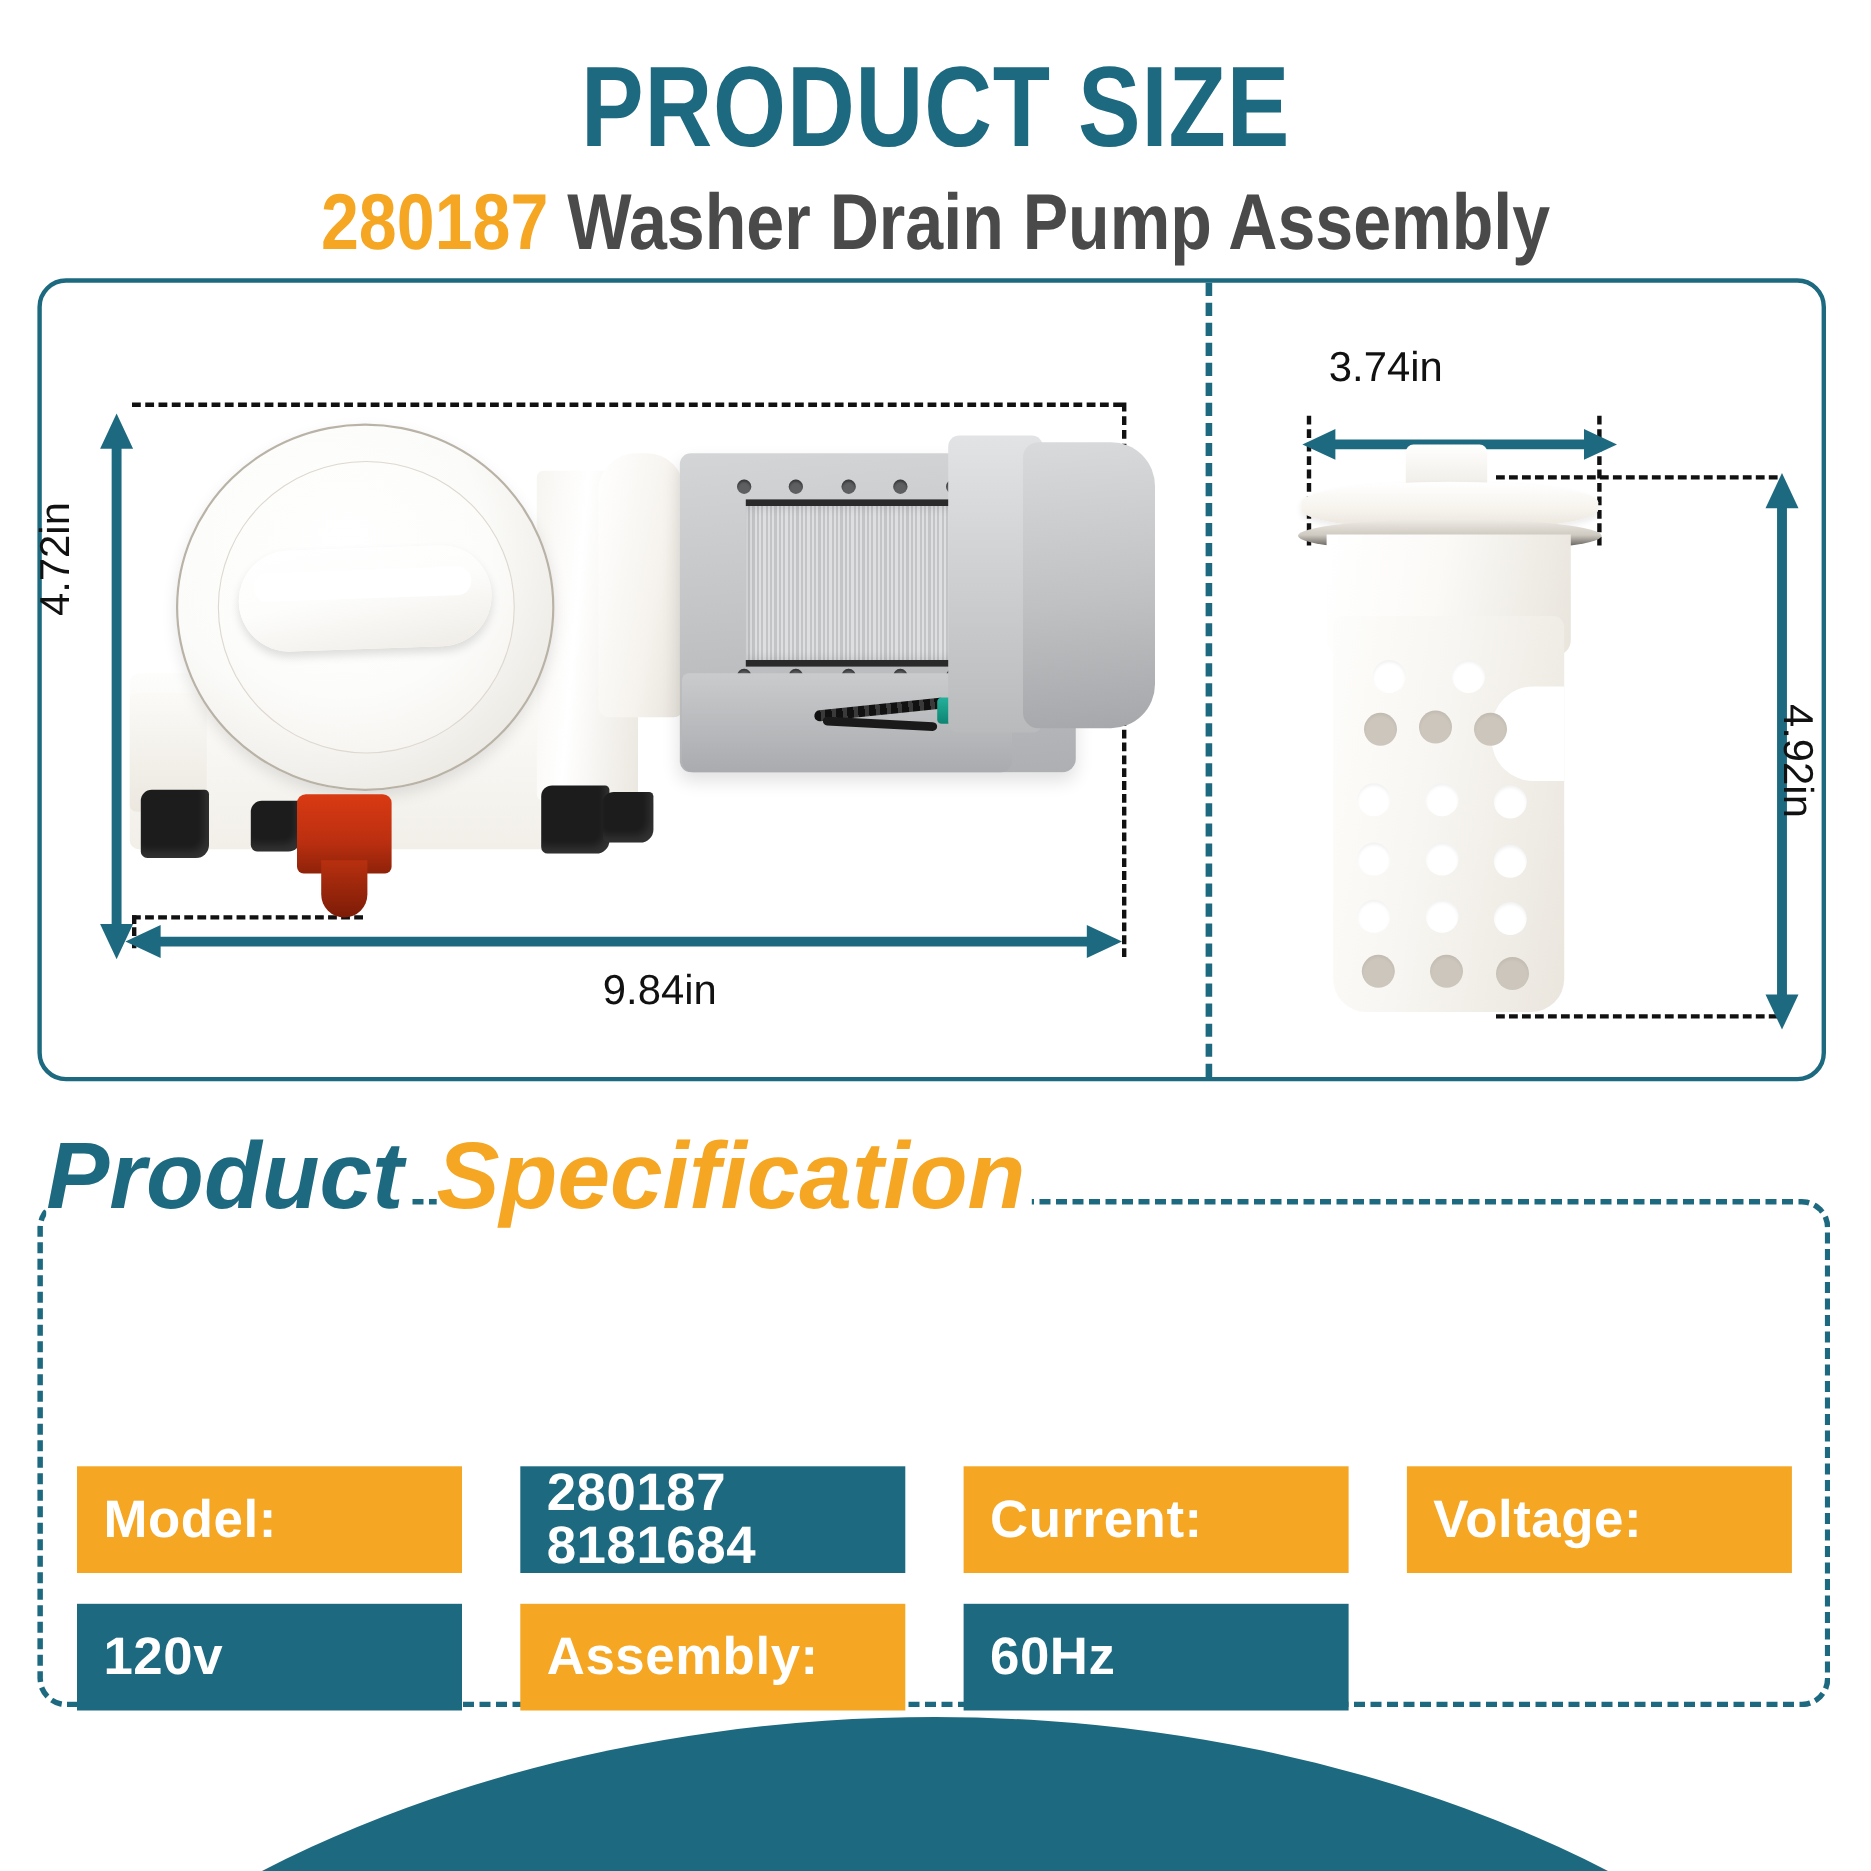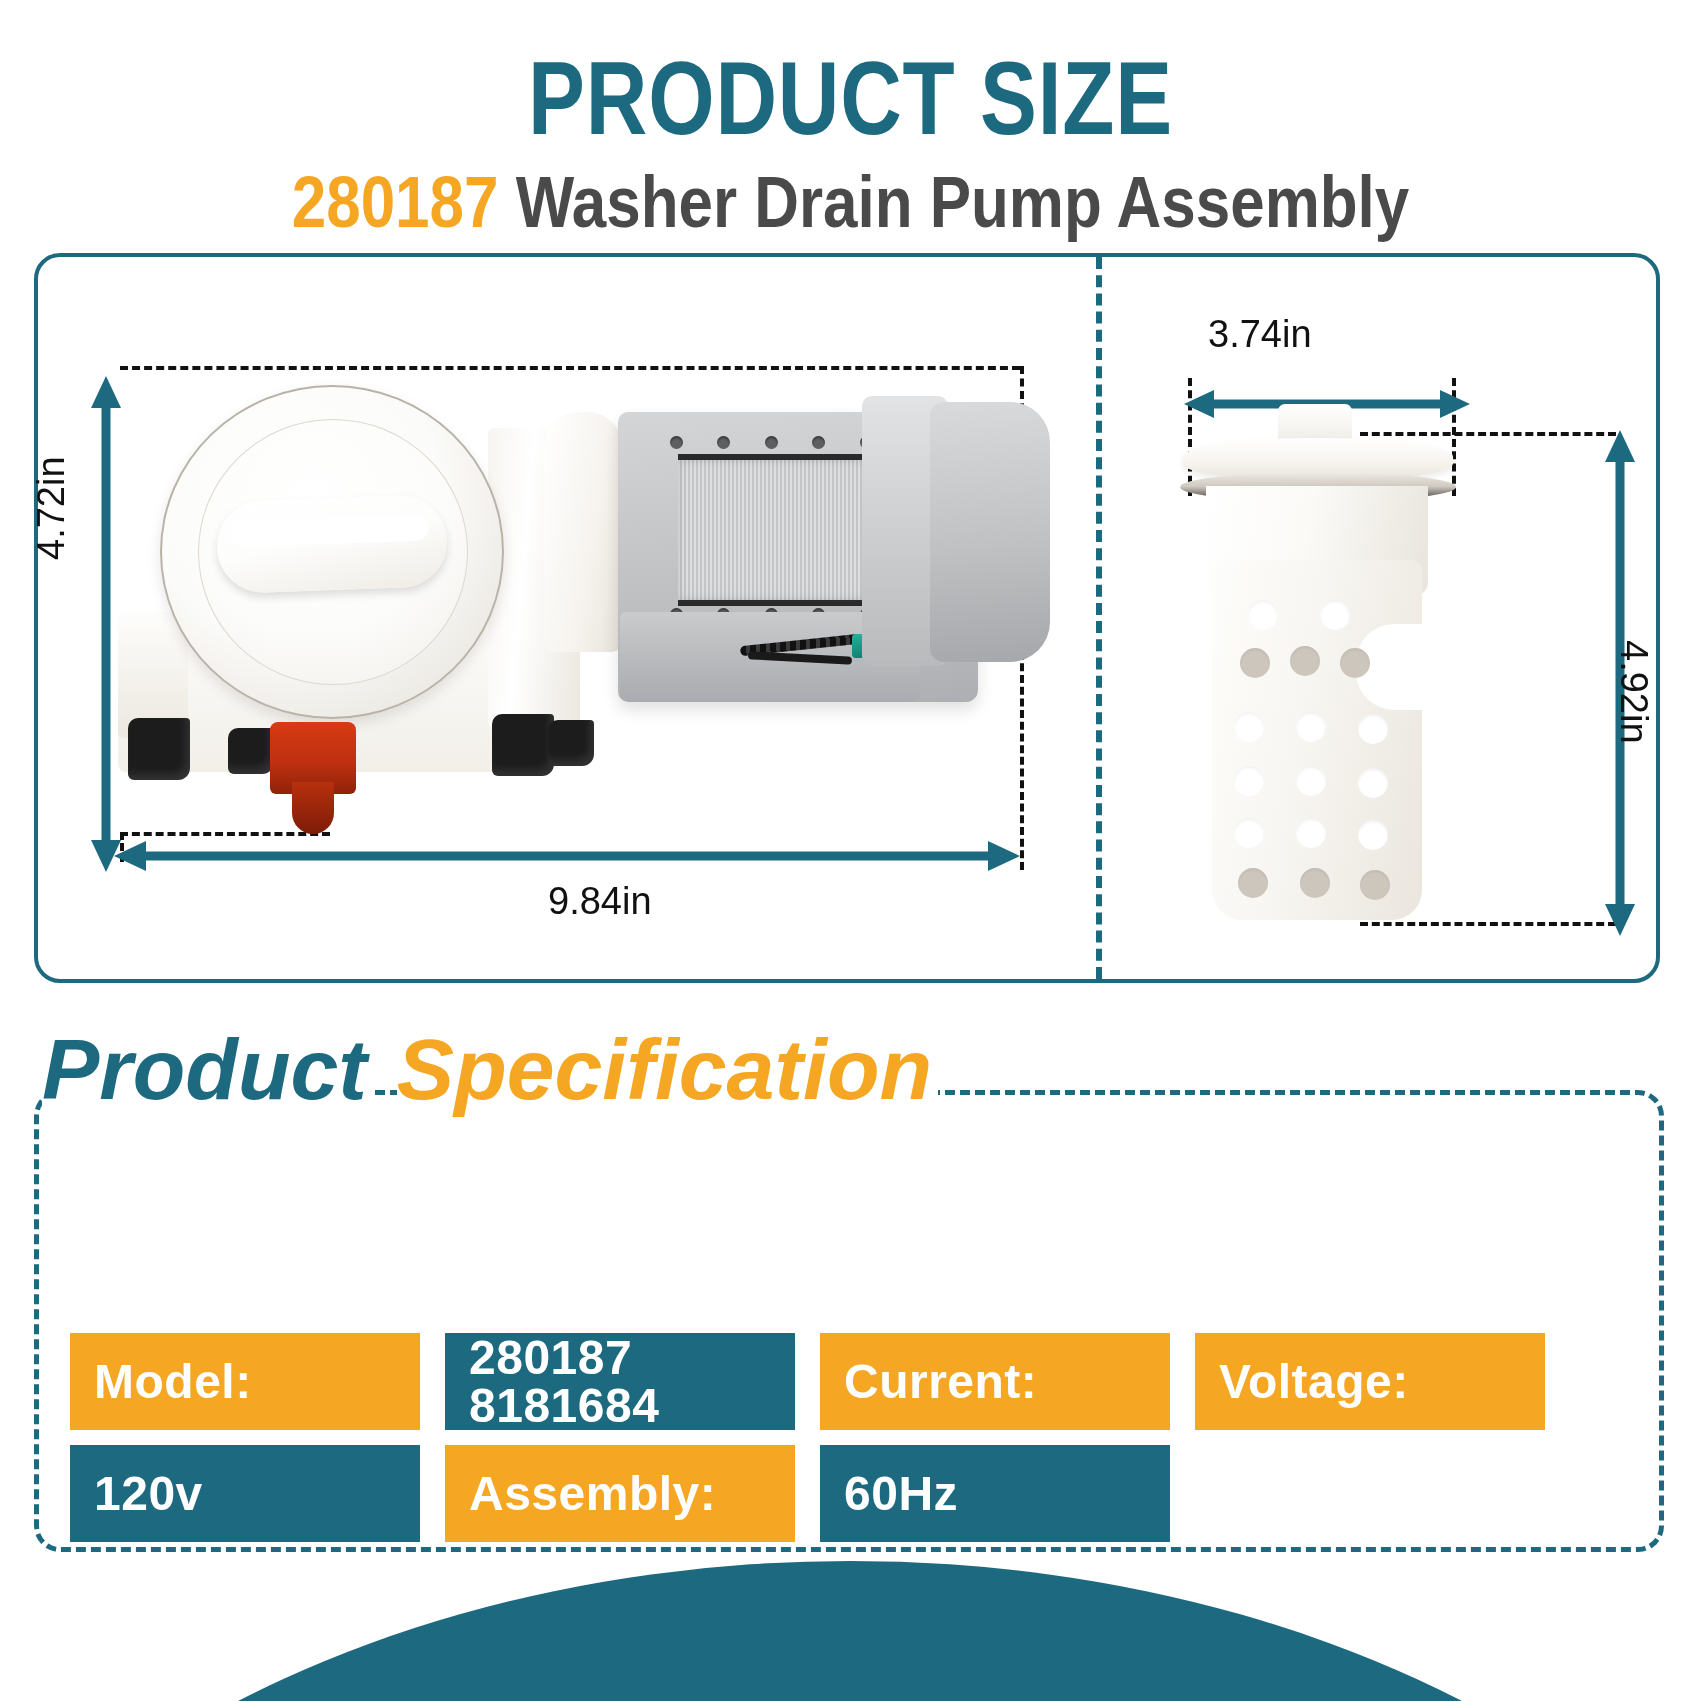--- a/index.html
+++ b/index.html
@@ -319,20 +319,21 @@
 
   .spec-table {
     position: absolute;
     left: 70px;
     top: 1333px;
     width: 1490px;
     display: grid;
     grid-template-columns: 375px 375px 375px 365px;
     grid-auto-rows: 97px;
     row-gap: 15px;
+    gap: 28px;
   }
   .cell {
     display: flex;
     align-items: center;
     padding-left: 24px;
     box-sizing: border-box;
     color: #ffffff;
     font-size: 48px;
     font-weight: 700;
     font-family: "Liberation Sans Narrow", "Liberation Sans", sans-serif;

